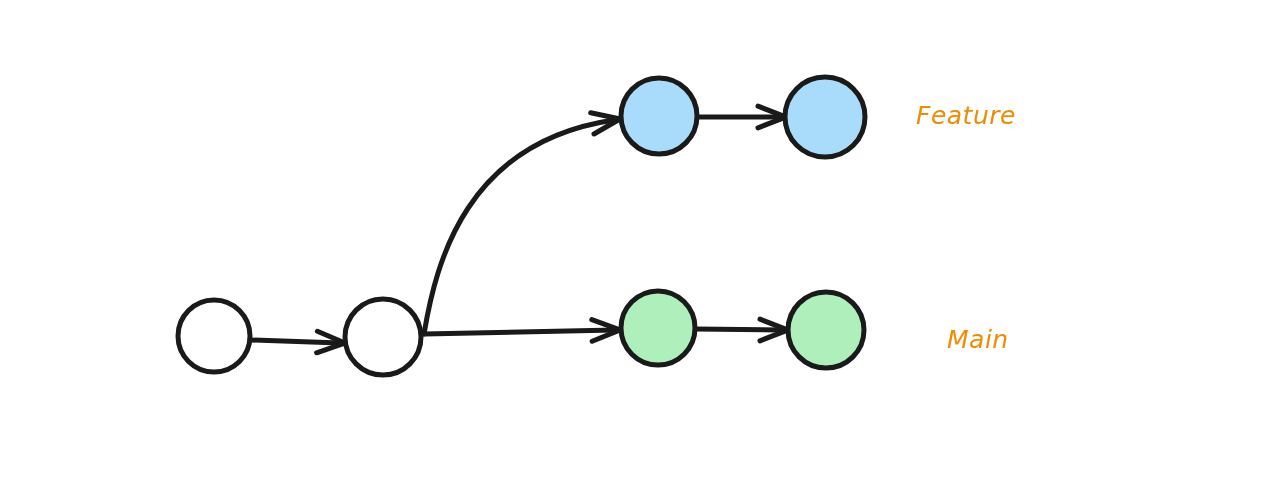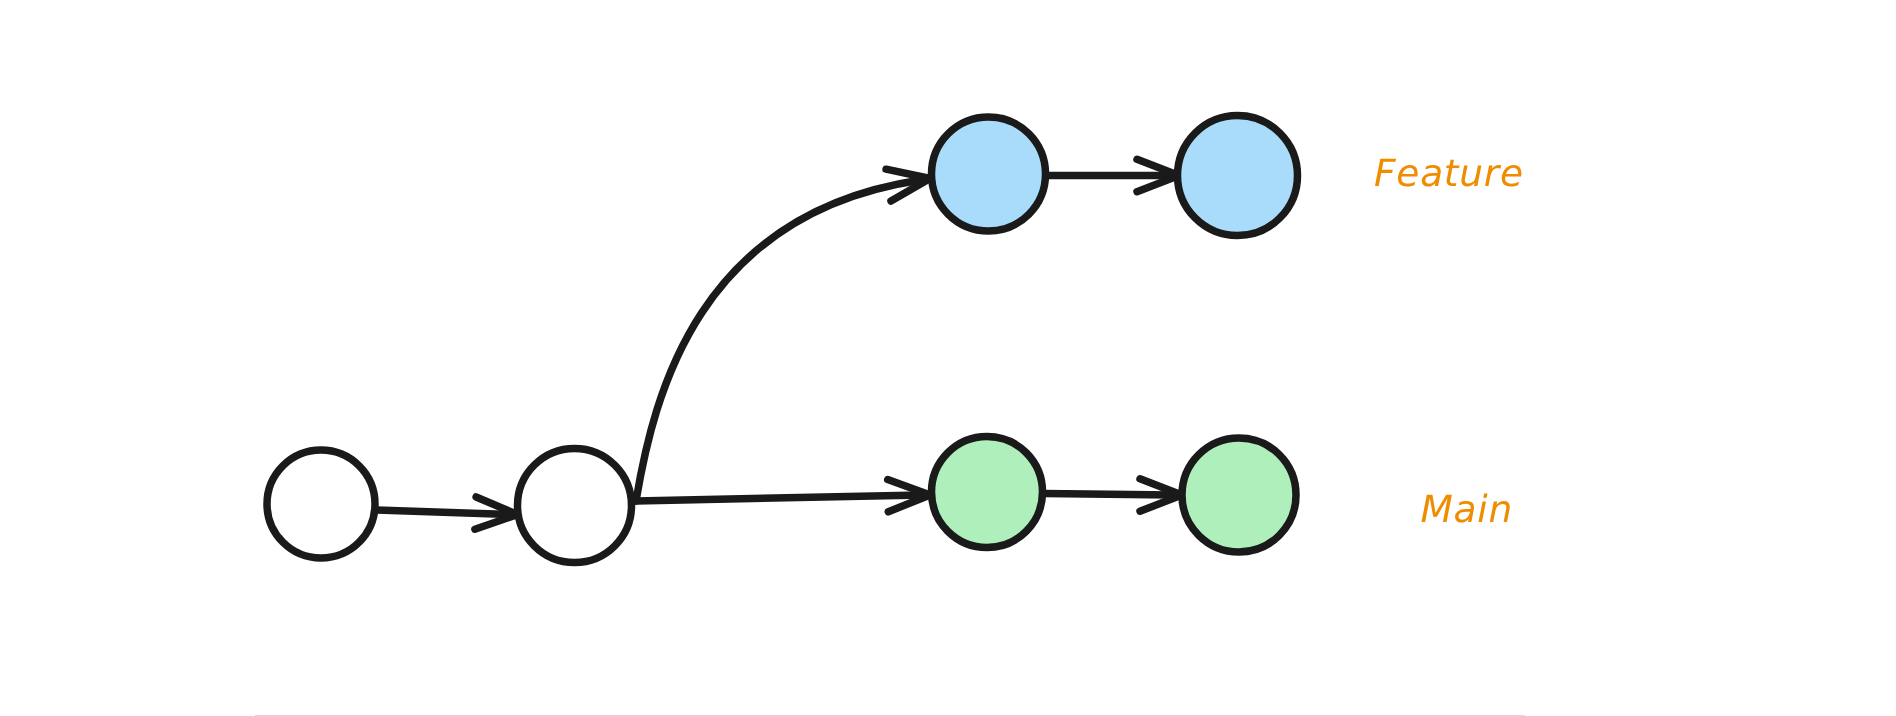--- a/index.html
+++ b/index.html
@@ -41,21 +41,21 @@
     font-style: italic;
     font-weight: 400;
     letter-spacing: 0.5px;
     dominant-baseline: middle;
     user-select: none;
   }
 </style>
 </head>
 <body>
 
-<div id="canvas-wrap" style="background: #be185d;">
+<div id="canvas-wrap" style="background: #7dd3fc;">
   <svg id="diagram" viewBox="0 0 1264 477" xmlns="http://www.w3.org/2000/svg">
     <rect id="bg-rect" x="0" y="0" width="1264" height="477" fill="#ffffff"></rect>
     <g id="edges-layer">
         <g>
           <path d="M 251 340 L 340 343" class="edge-line" stroke="#1a1a1a" stroke-width="5"></path>
           <g>
             <path d="M 316.6 352.8 L 349.7 341.4" class="arrow-barb" stroke="#1a1a1a" stroke-width="5"></path>
             <path d="M 317.4 331.3 L 349.6 345.0" class="arrow-barb" stroke="#1a1a1a" stroke-width="5"></path>
           </g>
         </g>

